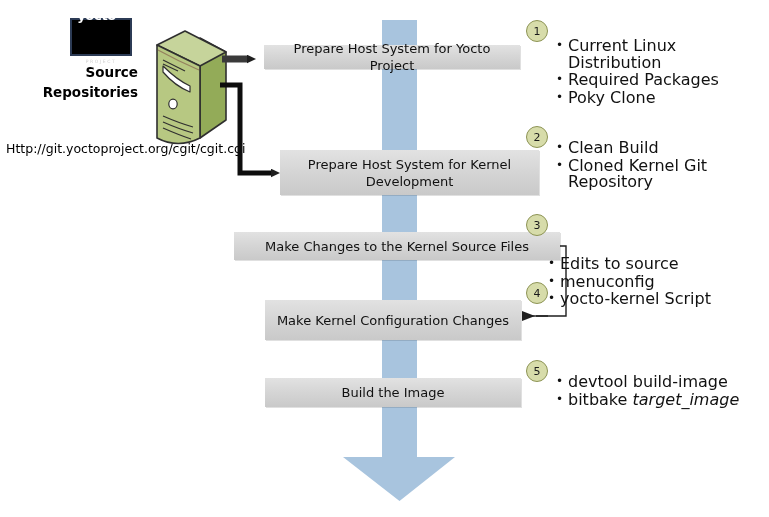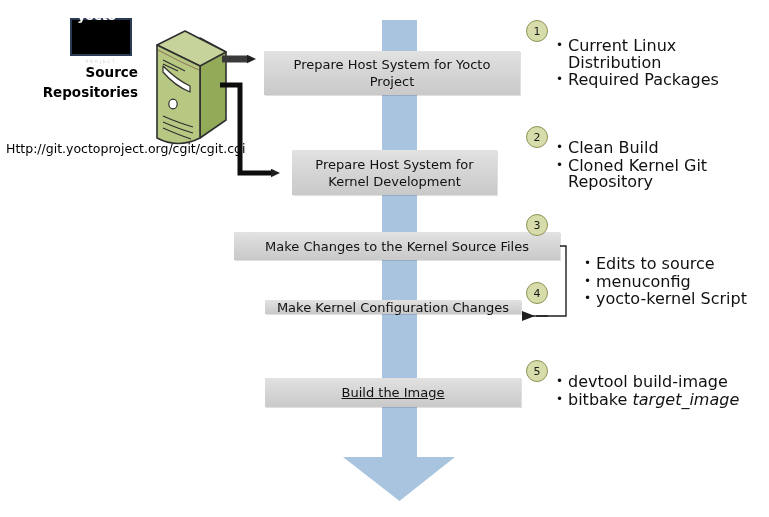--- a/index.html
+++ b/index.html
@@ -102,25 +102,25 @@
     display: flex;
     align-items: center;
     justify-content: center;
     text-align: center;
     font-size: 13px;
     color: #111;
     line-height: 17px;
     box-sizing: border-box;
     padding: 0 8px;
   }
-  #box1 { left: 264px; top: 51px;  width: 256px; height: 44px; }
-  #box2 { left: 292px; top: 150px; width: 205px; height: 45px; }
+  #box1 { left: 264px; top: 45px;  width: 256px; height: 24px; }
+  #box2 { left: 280px; top: 150px; width: 259px; height: 45px; }
   #box3 { left: 234px; top: 232px; width: 326px; height: 28px; }
-  #box4 { left: 265px; top: 300px; width: 256px; height: 14px; }
-  #box5 { left: 265px; top: 378px; width: 256px; height: 29px; text-decoration: underline; }
+  #box4 { left: 265px; top: 300px; width: 256px; height: 40px; }
+  #box5 { left: 265px; top: 378px; width: 256px; height: 29px; }
 
   
   .step-circle {
     position: absolute;
     width: 22px;
     height: 22px;
     border-radius: 50%;
     background: #d7dcaa;
     border: 1.5px solid #8d9455;
     display: flex;
@@ -156,21 +156,21 @@
   }
   .bullets li:before {
     content: "\2022";
     position: absolute;
     left: 0;
     top: -1px;
     font-size: 12px;
   }
   #bul1 { left: 556px; top: 38px;  width: 210px; }
   #bul2 { left: 556px; top: 140px; width: 210px; }
-  #bul34 { left: 584px; top: 256px; width: 180px; }
+  #bul34 { left: 548px; top: 256px; width: 180px; }
   #bul5 { left: 556px; top: 374px; width: 210px; }
   .ital { font-style: italic; }
 
   
   .connectors {
     position: absolute;
     left: 0; top: 0;
     width: 769px;
     height: 517px;
     pointer-events: none;
@@ -248,20 +248,21 @@
   <div class="step-circle" id="step1">1</div>
   <div class="step-circle" id="step2">2</div>
   <div class="step-circle" id="step3">3</div>
   <div class="step-circle" id="step4">4</div>
   <div class="step-circle" id="step5">5</div>
 
   <div class="bullets" id="bul1">
     <ul>
       <li>Current Linux Distribution</li>
       <li>Required Packages</li>
+      <li>Poky Clone</li>
     </ul>
   </div>
 
   <div class="bullets" id="bul2">
     <ul>
       <li>Clean Build</li>
       <li>Cloned Kernel Git Repository</li>
     </ul>
   </div>
 

